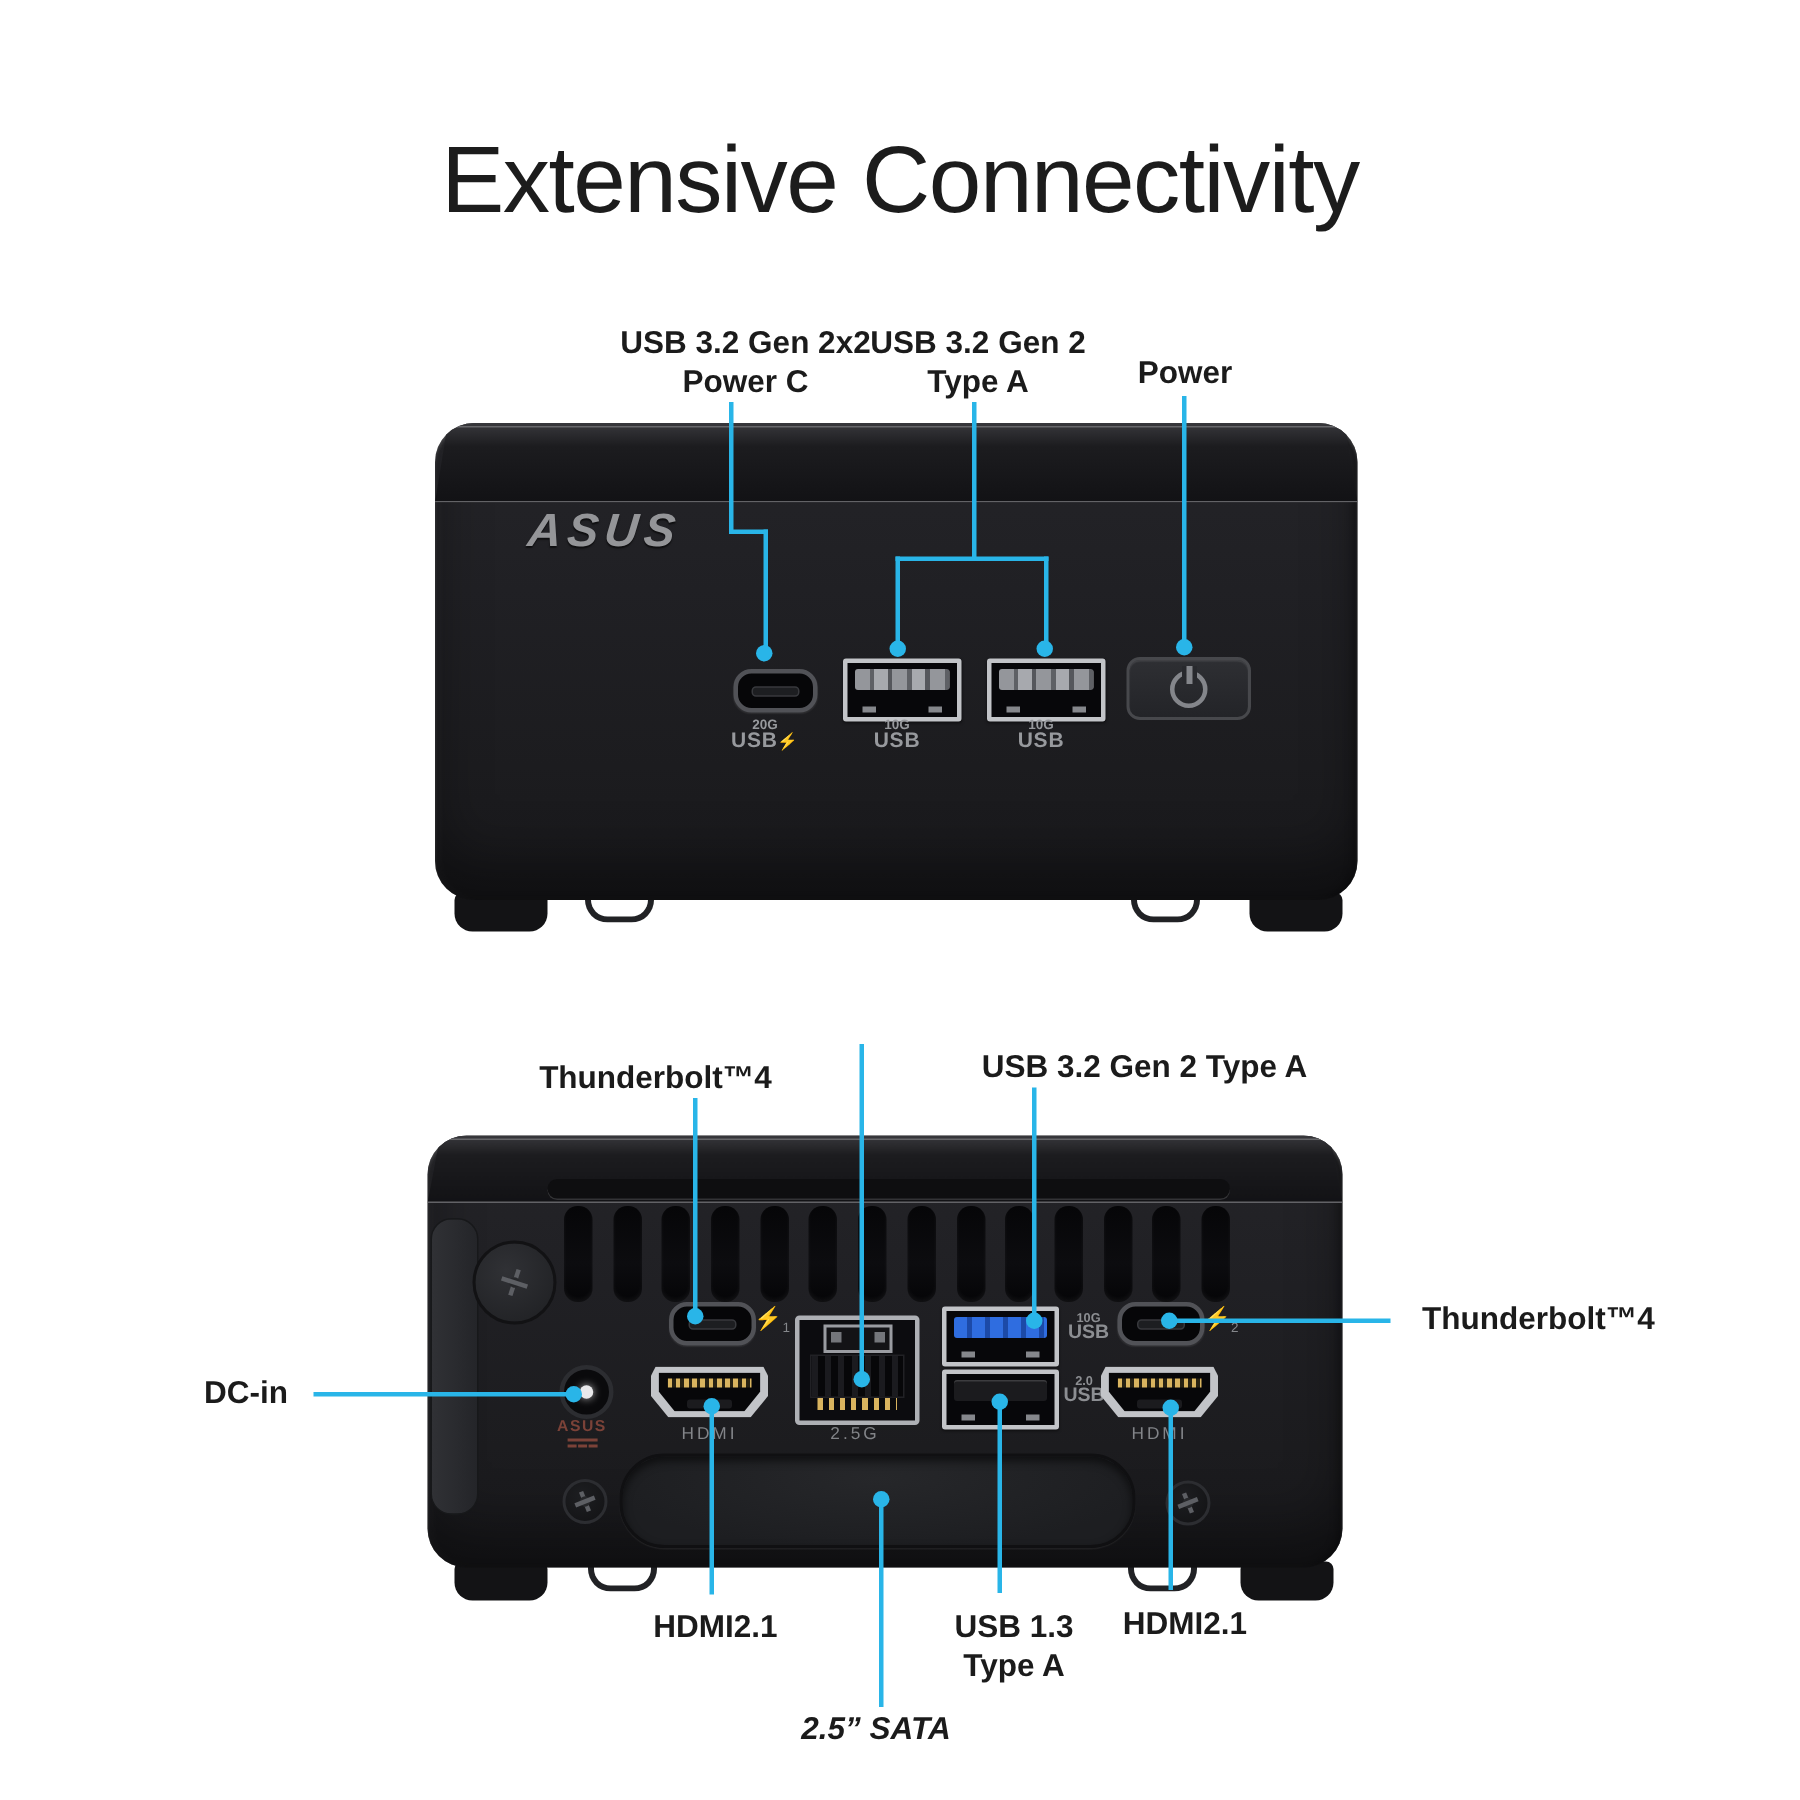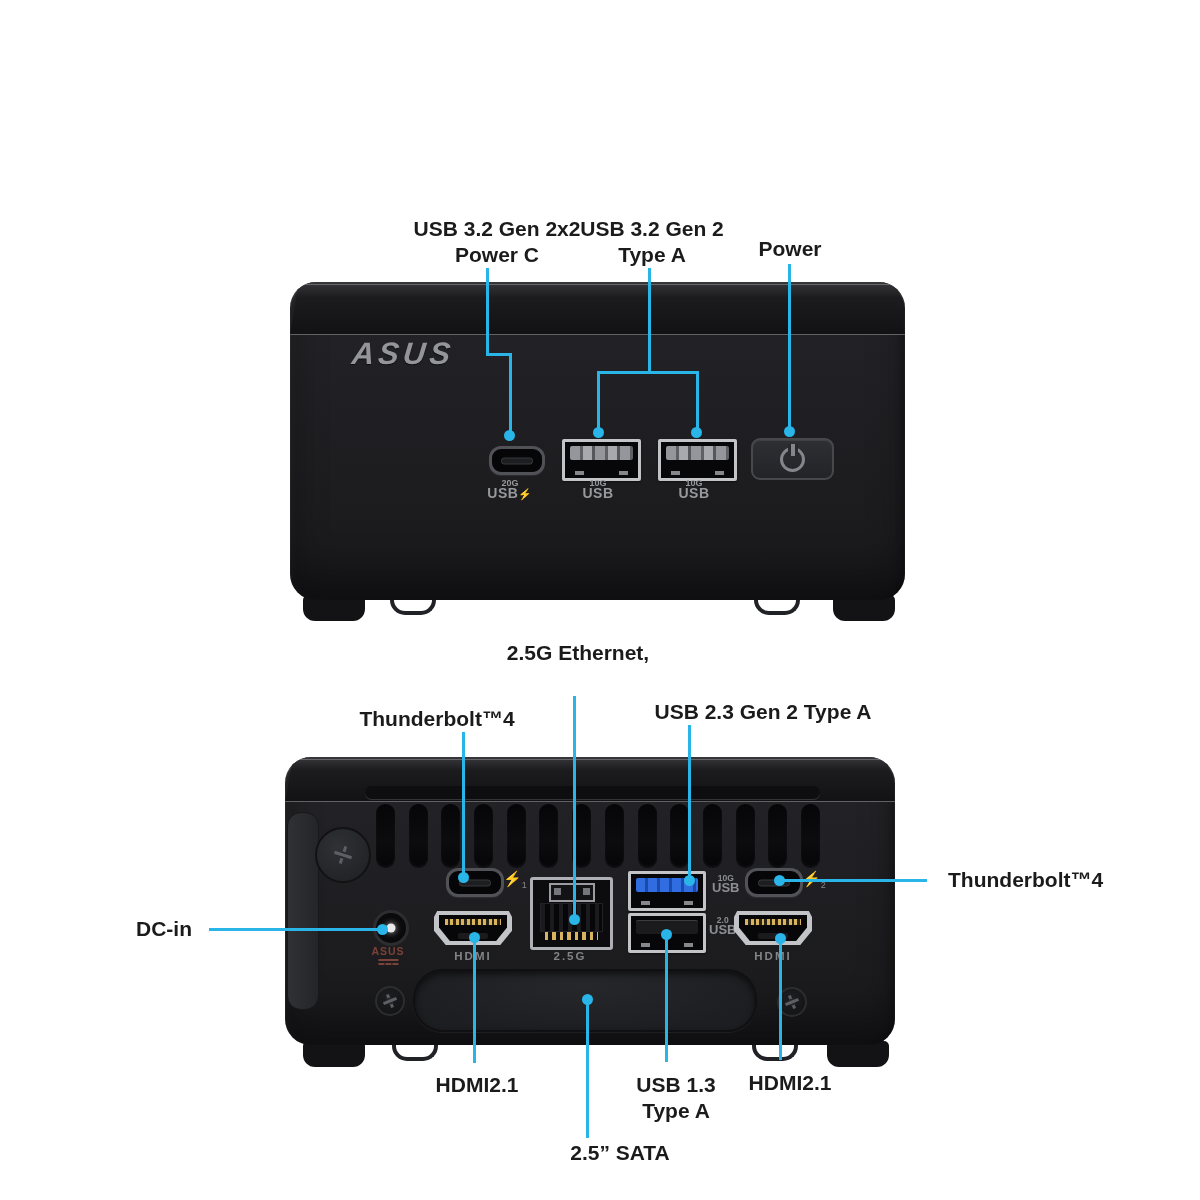--- a/index.html
+++ b/index.html
@@ -80,40 +80,41 @@
   .rj45 .tab { position:absolute; left:50%; transform:translateX(-50%); top:3px; width:42px; height:15px; background:#131316; border:2px solid #9a9ca1; }
   .rj45 .hole-l,.rj45 .hole-r { position:absolute; top:3px; width:7px; height:7px; background:#74767b; }
   .rj45 .hole-l{ left:3px; } .rj45 .hole-r{ right:3px; }
   .rj45 .cavity { position:absolute; left:7px; right:7px; top:23px; bottom:15px; background:repeating-linear-gradient(90deg,#1b1b1f 0 4px,#070709 4px 9px); border:1px solid #212125; }
   .rj45 .pins { position:absolute; bottom:7px; left:12px; right:12px; height:8px; background:repeating-linear-gradient(90deg,#d9b45f 0 3.5px,#0a0a0c 3.5px 7.5px); }
   .dc-jack { position:absolute; width:30px; height:30px; border-radius:50%; background:#0a0a0c; border:3px solid #2c2d31; }
   .dc-jack .pin { position:absolute; left:50%; top:50%; transform:translate(-50%,-50%); width:9px; height:9px; border-radius:50%; background:#e9e9eb; box-shadow:0 0 6px rgba(255,255,255,.7); }
   .dcin-lbl { position:absolute; transform:translateX(-50%); text-align:center; color:#7b4238; font-weight:700; font-size:10.5px; letter-spacing:1px; line-height:11px; }
   .dcin-lbl .bar-solid { width:20px; margin:2px auto 0; border-top:2px solid #7b4238; }
   .dcin-lbl .bar-dash { width:20px; margin:2px auto 0; border-top:2px dashed #7b4238; }
-  .rear-lbl { position:absolute; transform:translateX(-50%); color:#828488; font-weight:700; font-size:11.5px; letter-spacing:2px; white-space:nowrap; }
+  .rear-lbl { position:absolute; transform:translateX(-50%); color:#828488; font-weight:400; font-size:11.5px; letter-spacing:2px; white-space:nowrap; }
   .groove { position:absolute; background:#0e0e10; border-radius:7px; box-shadow:0 1px 0 rgba(255,255,255,.14); }
   .vents { position:absolute; display:flex; justify-content:space-between; }
   .vent-slot { width:19px; height:64px; border-radius:9px; background:linear-gradient(180deg,#060608,#0c0c0f 60%,#050507); box-shadow:inset 0 -2px 3px rgba(255,255,255,.05); }
   .hinge-bar { position:absolute; width:30px; border-radius:14px; background:linear-gradient(90deg,#303135,#242529); border:1px solid #17181a; }
   .hinge-cap { position:absolute; width:52px; height:52px; border-radius:50%; background:radial-gradient(circle at 40% 35%,#303135,#1e1f22); border:2px solid #121214; display:flex; align-items:center; justify-content:center; }
   .screw { position:absolute; width:26px; height:26px; border-radius:50%; background:radial-gradient(circle at 40% 35%,#1d1e21,#121214); border:2px solid #2c2d31; display:flex; align-items:center; justify-content:center; }
   .ph { position:relative; width:18px; height:18px; transform:rotate(18deg); }
   .ph::before,.ph::after { content:""; position:absolute; background:#5d5f64; }
   .ph::before { left:50%; top:0; width:3px; height:100%; transform:translateX(-50%); }
   .ph::after { top:50%; left:0; height:3px; width:100%; transform:translateY(-50%); }
   .ph .hub { position:absolute; left:50%; top:50%; transform:translate(-50%,-50%); width:7px; height:7px; border-radius:50%; background:#26272a; }
   .screw .ph { width:14px; height:14px; transform:rotate(-22deg); }
   .sata-panel { position:absolute; border-radius:30px; background:radial-gradient(ellipse at 50% 25%,#26272a,#1d1e21 75%); border:2px solid #101012; box-shadow:0 1px 1px rgba(255,255,255,.07), inset 0 3px 6px rgba(0,0,0,.55); }
 </style>
 </head>
 <body>
 
 <div id="canvas">
 
+  <div class="title">Extensive Connectivity</div>
 
   <div class="callout-label" style="left:497px; top:216px;">
     <div>USB 3.2 Gen 2x2</div>
     <div>Power C</div>
   </div>
   <div class="callout-label" style="left:652px; top:216px;">
     <div>USB 3.2 Gen 2</div>
     <div>Type A</div>
   </div>
   <div class="callout-label" style="left:790px; top:236px;">Power</div>
@@ -169,24 +170,23 @@
     </div>
 
     <div class="power-btn" style="left:461px; top:156px; width:79px; height:38px;">
       <div class="pwr-ring">
           <div class="pwr-bar"></div>
         </div>
     </div>
   </div>
 
   <div class="callout-label" style="left:578px; top:640px;">
-    <div>2.5G Ethernet,</div>
   </div>
   <div class="callout-label" style="left:437px; top:706px;">Thunderbolt™4</div>
-  <div class="callout-label" style="left:763px; top:699px;">USB 2.3 Gen 2 Type A</div>
+  <div class="callout-label" style="left:763px; top:699px;">USB 3.2 Gen 2 Type A</div>
   <div class="callout-label no-center" style="left:948px; top:867px;">Thunderbolt™4</div>
   <div class="callout-label right-anchor" style="left:192px; top:916px;">DC-in</div>
 
   <div class="cl" style="left:573px; top:696px; width:3px; height:222px;"></div>
   <div class="cl-dot" style="left:569px; top:914px;"></div>
   <div class="cl" style="left:462px; top:732px; width:3px; height:144px;"></div>
   <div class="cl-dot" style="left:458px; top:872px;"></div>
   <div class="cl" style="left:688px; top:725px; width:3px; height:154px;"></div>
   <div class="cl-dot" style="left:684px; top:875px;"></div>
   <div class="cl" style="left:779px; top:879px; width:148px; height:3px;"></div>
@@ -312,15 +312,15 @@
         </div>
       </div>
   </div>
 
   <div class="callout-label" style="left:477px; top:1072px;">HDMI2.1</div>
   <div class="callout-label" style="left:676px; top:1072px;">
     <div>USB 1.3</div>
     <div>Type A</div>
   </div>
   <div class="callout-label" style="left:790px; top:1070px;">HDMI2.1</div>
-  <div class="callout-label" style="left:620px; top:1140px;">2.5” SATA</div>
+  <div class="callout-label" style="left:584px; top:1140px;font-style:italic;">2.5” SATA</div>
 
 </div>
 
 </body></html>

